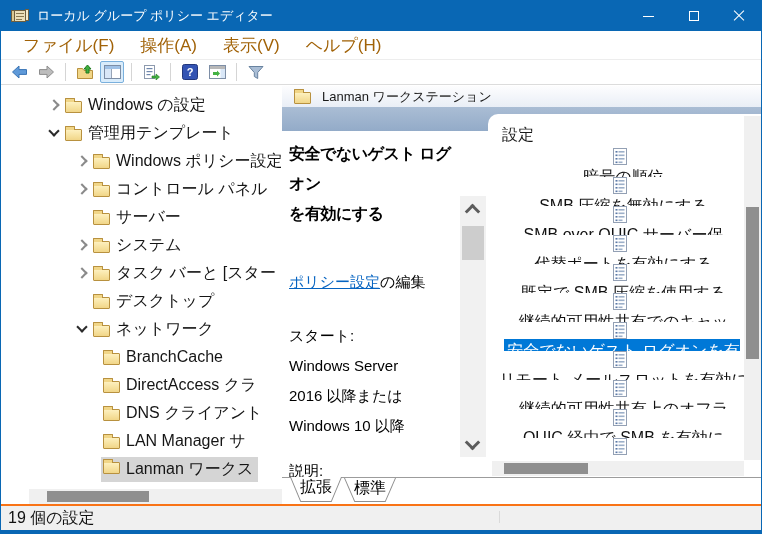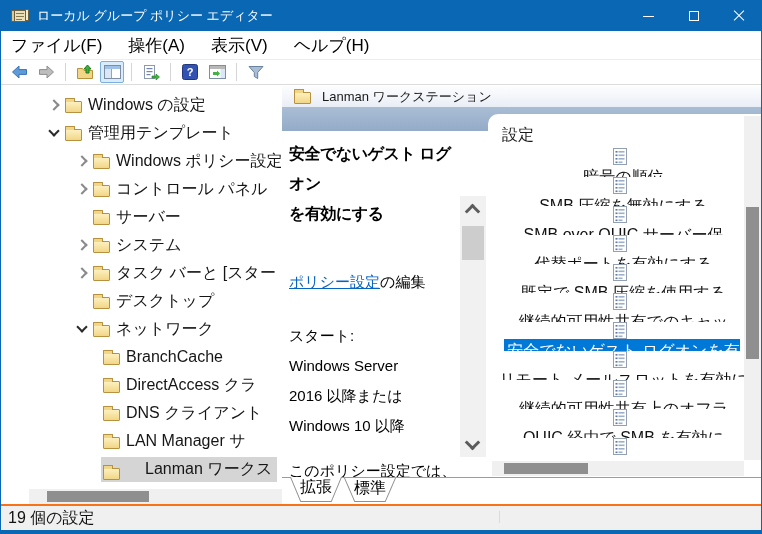--- a/index.html
+++ b/index.html
@@ -17,22 +17,22 @@
   .win-controls { display:flex; height:30px; }
   .win-btn { width:45px; height:30px; display:flex; align-items:center; justify-content:center; }
   .glyph-min { width:11px; height:1px; background:#fff; }
   .glyph-max { width:10px; height:10px; border:1px solid #fff; }
   .glyph-close { position:relative; width:12px; height:12px; }
   .glyph-close::before,.glyph-close::after { content:''; position:absolute; left:-1px; top:5px;
       width:14px; height:1px; background:#fff; }
   .glyph-close::before { transform:rotate(45deg); } .glyph-close::after { transform:rotate(-45deg); }
 
   
-  .menubar { position:absolute; top:30px; left:0; right:0; height:28px; background:#fff;
-             display:flex; align-items:center; gap:26px; padding-left:10px; font-size:17px; color:#000000; }
+  .menubar { position:absolute; top:30px; left:12px; right:0; height:28px; background:#fff;
+             display:flex; align-items:center; gap:26px; padding-left:10px; font-size:17px; color:#a16207; }
 
   
   .toolbar { position:absolute; top:58px; left:0; right:0; height:26px; background:#fff;
              border-top:1px solid #ededed; border-bottom:1px solid #dcdcdc;
              display:flex; align-items:center; padding-left:6px; gap:3px; }
   .tbtn { width:24px; height:22px; display:flex; align-items:center; justify-content:center;
           border:1px solid transparent; border-radius:2px; }
   .tbtn.pressed { background:#d9ecfb; border-color:#7ab0dd; }
   .tsep { width:1px; height:18px; background:#d5d5d5; margin:0 4px; }
 
@@ -47,21 +47,21 @@
   .trow .chev { flex:0 0 14px; height:14px; position:relative; margin-right:4px; }
   .chev.closed::before { content:''; position:absolute; left:3px; top:3px; width:6px; height:6px;
       border-top:2px solid #8a8a8a; border-right:2px solid #8a8a8a; transform:rotate(45deg); }
   .chev.open::before { content:''; position:absolute; left:3px; top:1px; width:6px; height:6px;
       border-top:2px solid #2b2b2b; border-right:2px solid #2b2b2b; transform:rotate(135deg); }
   .lv1 { padding-left:18px; } .lv2 { padding-left:46px; } .lv3 { padding-left:74px; }
   .folder { flex:0 0 17px; width:17px; height:12px; background:linear-gradient(#fdf0be,#f1d688);
             border:1px solid #b8913f; border-radius:1px; position:relative; margin:3px 6px 0 0; }
   .folder::before { content:''; position:absolute; top:-4px; left:-1px; width:8px; height:3px;
             background:#f1d688; border:1px solid #b8913f; border-bottom:none; border-radius:1px 1px 0 0; }
-  .tsel { background:#d5d5d5; padding:2px 5px 2px 2px; display:flex; align-items:flex-end; margin-left:-2px;gap:19px; }
+  .tsel { background:#d5d5d5; padding:2px 5px 2px 2px; display:flex; align-items:flex-start; margin-left:-2px; }
   .tsel .folder { margin-right:6px; }
 
   
   .vtrack { position:absolute; background:#f0f0f0; }
   .vthumb,.hthumb { position:absolute; background:#8f8f8f; }
   .tree-vscroll { right:0; top:0; width:17px; bottom:16px; }
   .tree-vscroll .vthumb { left:2px; right:2px; top:46px; height:132px; }
   .tree-hscroll { left:0; right:17px; bottom:0; height:15px; background:#f0f0f0; position:absolute; }
   .tree-hscroll .hthumb { top:2px; bottom:2px; left:18px; width:102px; }
 
@@ -317,20 +317,21 @@
         <div class="desc-link-line">
           <a class="plink">ポリシー設定</a><span>の編集</span>
         </div>
         <div class="desc-block req-block">
           <div>スタート:</div>
           <div>Windows Server</div>
           <div>2016 以降または</div>
           <div>Windows 10 以降</div>
         </div>
         <div class="desc-block exp-block">
+          <div>説明:</div>
           <div>このポリシー設定では、</div>
           <div>SMB クライアントが</div>
         </div>
       </div>
 
       <div class="mid-scroll">
         <span class="sb-arrow sb-up"></span>
         <span class="vthumb"></span>
         <span class="sb-arrow sb-down"></span>
       </div>

